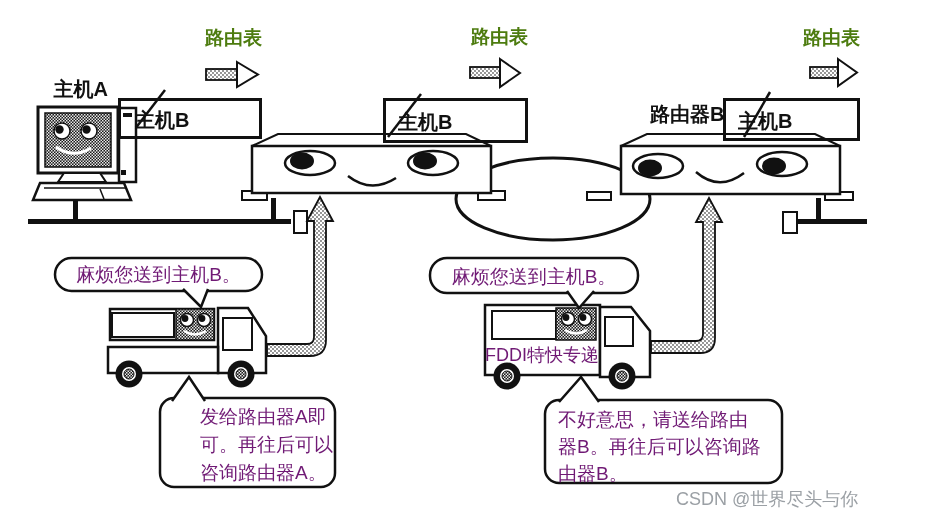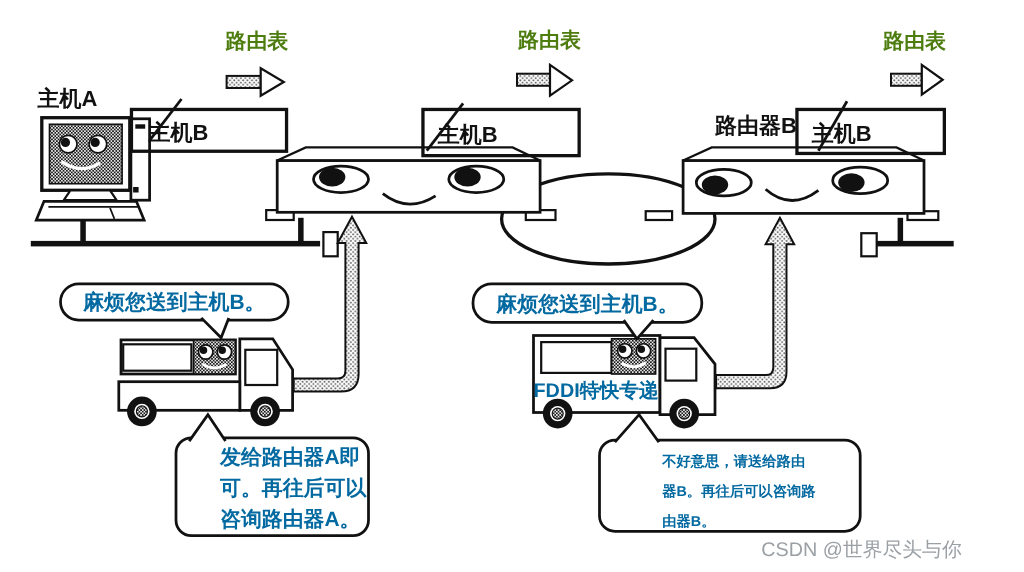--- a/index.html
+++ b/index.html
@@ -3,21 +3,21 @@
 <meta charset="utf-8">
 <style>
   html,body{margin:0;padding:0;background:#fff;}
   #stage{position:relative;width:931px;height:520px;background:#fff;overflow:hidden;
          font-family:"Liberation Sans","DejaVu Sans",sans-serif;}
   #art{position:absolute;left:0;top:0;z-index:1;}
   .t{position:absolute;z-index:2;font-weight:bold;color:#111;}
   .rtbox{position:absolute;z-index:2;border:3px solid #111;background:transparent;box-sizing:border-box;margin-top:48px;}
   .rtentry{position:absolute;font-weight:bold;color:#111;font-size:20px;}
   .rtitle{position:absolute;z-index:2;font-weight:bold;color:#4d7c0f;font-size:19px;text-align:right;}
-  .bubbletext{position:absolute;z-index:3;font-weight:bold;color:#0369a1;}
+  .bubbletext{position:absolute;z-index:3;font-weight:normal;color:#701a75;}
   .pre{white-space:pre-line;}
   .center{text-align:center;}
   .watermark{position:absolute;z-index:2;font-weight:normal;color:#9ba0a5;font-size:18px;}
 </style>
 </head>
 <body>
 
 <div id="stage">
 
   <svg id="art" width="931" height="520" viewBox="0 0 931 520">
@@ -180,21 +180,21 @@
     <g>
       <rect x="160" y="398" width="175" height="89" rx="14" fill="#fff" stroke="#111" stroke-width="2.5"></rect>
       <path d="M172,401 L189,377 L205,401" fill="#fff" stroke="#111" stroke-width="2.5"></path>
     </g>
     <g>
       <rect x="545" y="400" width="237" height="83" rx="14" fill="#fff" stroke="#111" stroke-width="2.5"></rect>
       <path d="M559,402 L581,377 L599,402" fill="#fff" stroke="#111" stroke-width="2.5"></path>
     </g>
   </svg>
 
-  <div class="t" style="left:34px;top:76px;width:74px;text-align:left;font-size:20px;">主机A</div>
+  <div class="t" style="left:34px;top:76px;width:74px;text-align:right;font-size:20px;">主机A</div>
 
   <div class="rtitle" style="left:118px;top:25px;width:144px;">路由表</div>
   <div class="rtbox" style="left:118px;top:50px;width:144px;height:41px;">
     <span class="rtentry" style="left:14px;top:6px;">主机B</span>
   </div>
 
   <div class="rtitle" style="left:383px;top:24px;width:145px;">路由表</div>
   <div class="rtbox" style="left:383px;top:50px;width:145px;height:45px;">
     <span class="rtentry" style="left:12px;top:8px;">主机B</span>
   </div>
@@ -207,18 +207,18 @@
   <div class="t" style="left:650px;top:101px;font-size:20px;">路由器B</div>
 
   <div class="bubbletext center" style="left:55px;top:262px;width:207px;font-size:19px;">麻烦您送到主机B。</div>
   <div class="bubbletext center" style="left:430px;top:264px;width:208px;font-size:19px;">麻烦您送到主机B。</div>
 
   <div class="bubbletext center" style="left:485px;top:343px;width:114px;font-size:18px;">FDDI特快专递</div>
 
   <div class="bubbletext pre" style="left:175px;top:403px;width:150px;font-size:19px;line-height:28px;margin-left:25px;">发给路由器A即
 可。再往后可以
 咨询路由器A。</div>
-  <div class="bubbletext pre" style="left:558px;top:406px;width:220px;font-size:13px;line-height:27px;margin-left:44px;">不好意思，请送给路由
+  <div class="bubbletext pre" style="left:558px;top:406px;width:220px;font-size:19px;line-height:27px;">不好意思，请送给路由
 器B。再往后可以咨询路
 由器B。</div>
 
-  <div class="watermark" style="left:692px;top:487px;">CSDN @世界尽头与你</div>
+  <div class="watermark" style="left:676px;top:487px;">CSDN @世界尽头与你</div>
 </div>
 
 </body></html>

